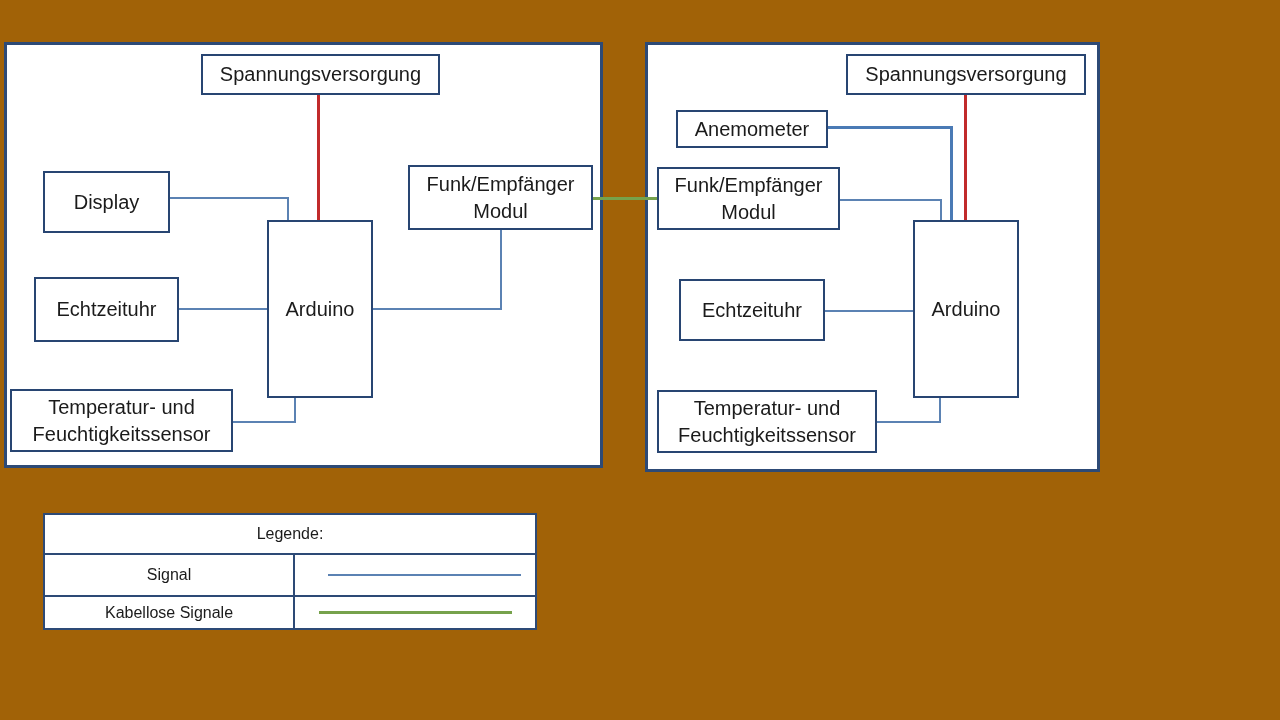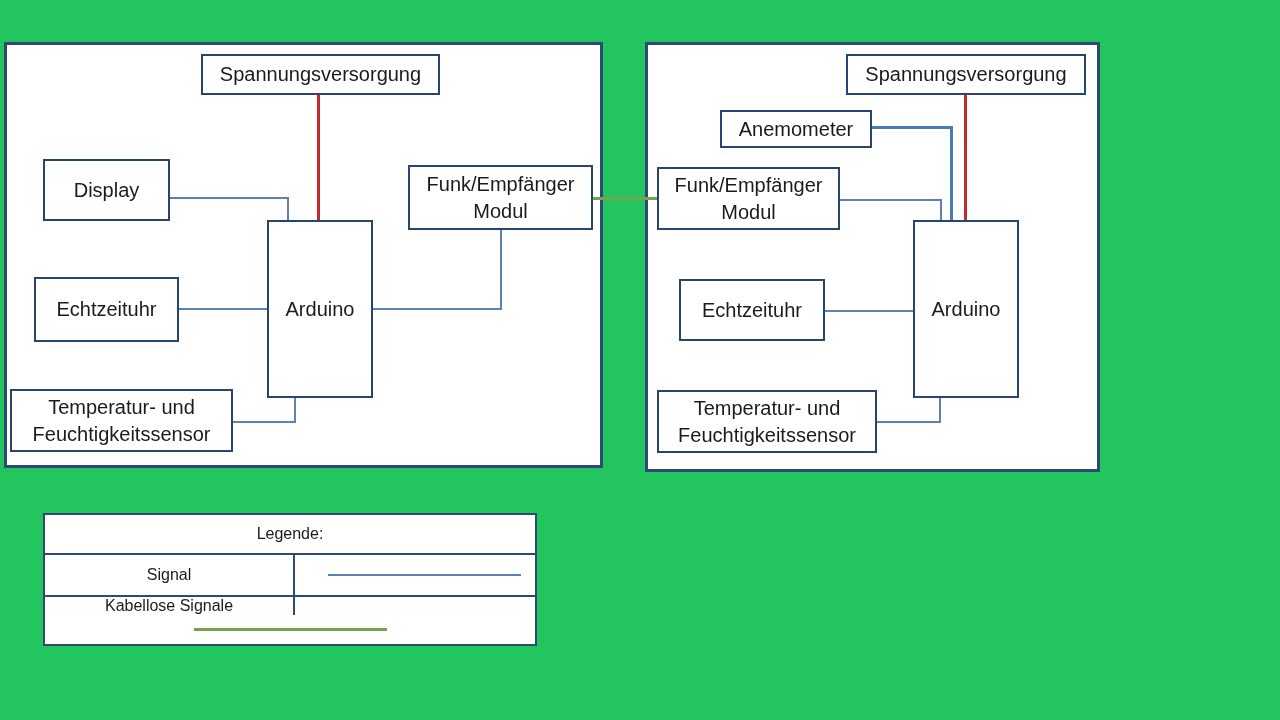--- a/index.html
+++ b/index.html
@@ -5,21 +5,21 @@
   html, body {
     margin: 0;
     padding: 0;
     background: #ffffff;
     font-family: "Liberation Sans", sans-serif;
   }
   .canvas {
     position: relative;
     width: 1280px;
     height: 720px;
-    background: #22c55e;
+    background: #a16207;
     overflow: hidden;
     color: var(--text, #1b1b1b);
   }
   .panel {
     position: absolute;
     box-sizing: border-box;
     border: 3px solid var(--panel-border, #2d4a76);
     background: #ffffff;
     z-index: 1;
   }
@@ -82,21 +82,21 @@
     display: flex;
     align-items: center;
     justify-content: center;
   }
   .legend-sample .sample-line { width: 193px; height: 2.5px; }
   .sample-signal   { background: var(--signal, #5b82b3); height: 2px !important; }
   .sample-voltage  { background: var(--legend-voltage, #e01112); height: 3px !important; }
   .sample-wireless { background: var(--wireless, #76a24c); }
   .r1 { height: 40px; gap: 18px; }
   .r2 { height: 39px; }
-  .r3 { height: 47px; flex-direction: column; }
+  .r3 { height: 31px; }
 </style>
 </head>
 <body>
 
 <div class="canvas">
 
   <div class="panel" style="left:4px; top:42px; width:599px; height:426px;"></div>
   <div class="panel" style="left:645px; top:42px; width:455px; height:430px;"></div>
 
   <div class="line voltage" style="left:317px; top:95px; width:3px; height:127px;"></div>
@@ -113,30 +113,30 @@
   <div class="line voltage" style="left:964px; top:95px; width:3px; height:127px;"></div>
   <div class="line signal-thick" style="left:828px; top:126px; width:125px; height:2.5px;"></div>
   <div class="line signal-thick" style="left:950px; top:126px; width:2.5px; height:96px;"></div>
   <div class="line signal" style="left:840px; top:199px; width:102px; height:1.5px;"></div>
   <div class="line signal" style="left:940px; top:199px; width:1.5px; height:23px;"></div>
   <div class="line signal" style="left:825px; top:310px; width:88px; height:1.5px;"></div>
   <div class="line signal" style="left:939px; top:397px; width:1.5px; height:26px;"></div>
   <div class="line signal" style="left:877px; top:421px; width:64px; height:1.5px;"></div>
 
   <div class="box" style="left:201px; top:54px; width:239px; height:41px;">Spannungsversorgung</div>
-  <div class="box" style="left:43px; top:159px; width:127px; height:62px;">Display</div>
+  <div class="box" style="left:43px; top:171px; width:127px; height:62px;">Display</div>
   <div class="box" style="left:408px; top:165px; width:185px; height:65px;">Funk/Empfänger
 Modul</div>
   <div class="box" style="left:34px; top:277px; width:145px; height:65px;">Echtzeituhr</div>
   <div class="box" style="left:267px; top:220px; width:106px; height:178px;">Arduino</div>
   <div class="box" style="left:10px; top:389px; width:223px; height:63px;">Temperatur- und
 Feuchtigkeitssensor</div>
 
   <div class="box" style="left:846px; top:54px; width:240px; height:41px;">Spannungsversorgung</div>
-  <div class="box" style="left:676px; top:110px; width:152px; height:38px;margin-left:44px;">Anemometer</div>
+  <div class="box" style="left:676px; top:110px; width:152px; height:38px;">Anemometer</div>
   <div class="box" style="left:657px; top:167px; width:183px; height:63px;">Funk/Empfänger
 Modul</div>
   <div class="box" style="left:679px; top:279px; width:146px; height:62px;">Echtzeituhr</div>
   <div class="box" style="left:913px; top:220px; width:106px; height:178px;">Arduino</div>
   <div class="box" style="left:657px; top:390px; width:220px; height:63px;">Temperatur- und
 Feuchtigkeitssensor</div>
 
   <div class="legend">
     <div class="legend-header">Legende:</div>
     <div class="legend-row bordered r1">

